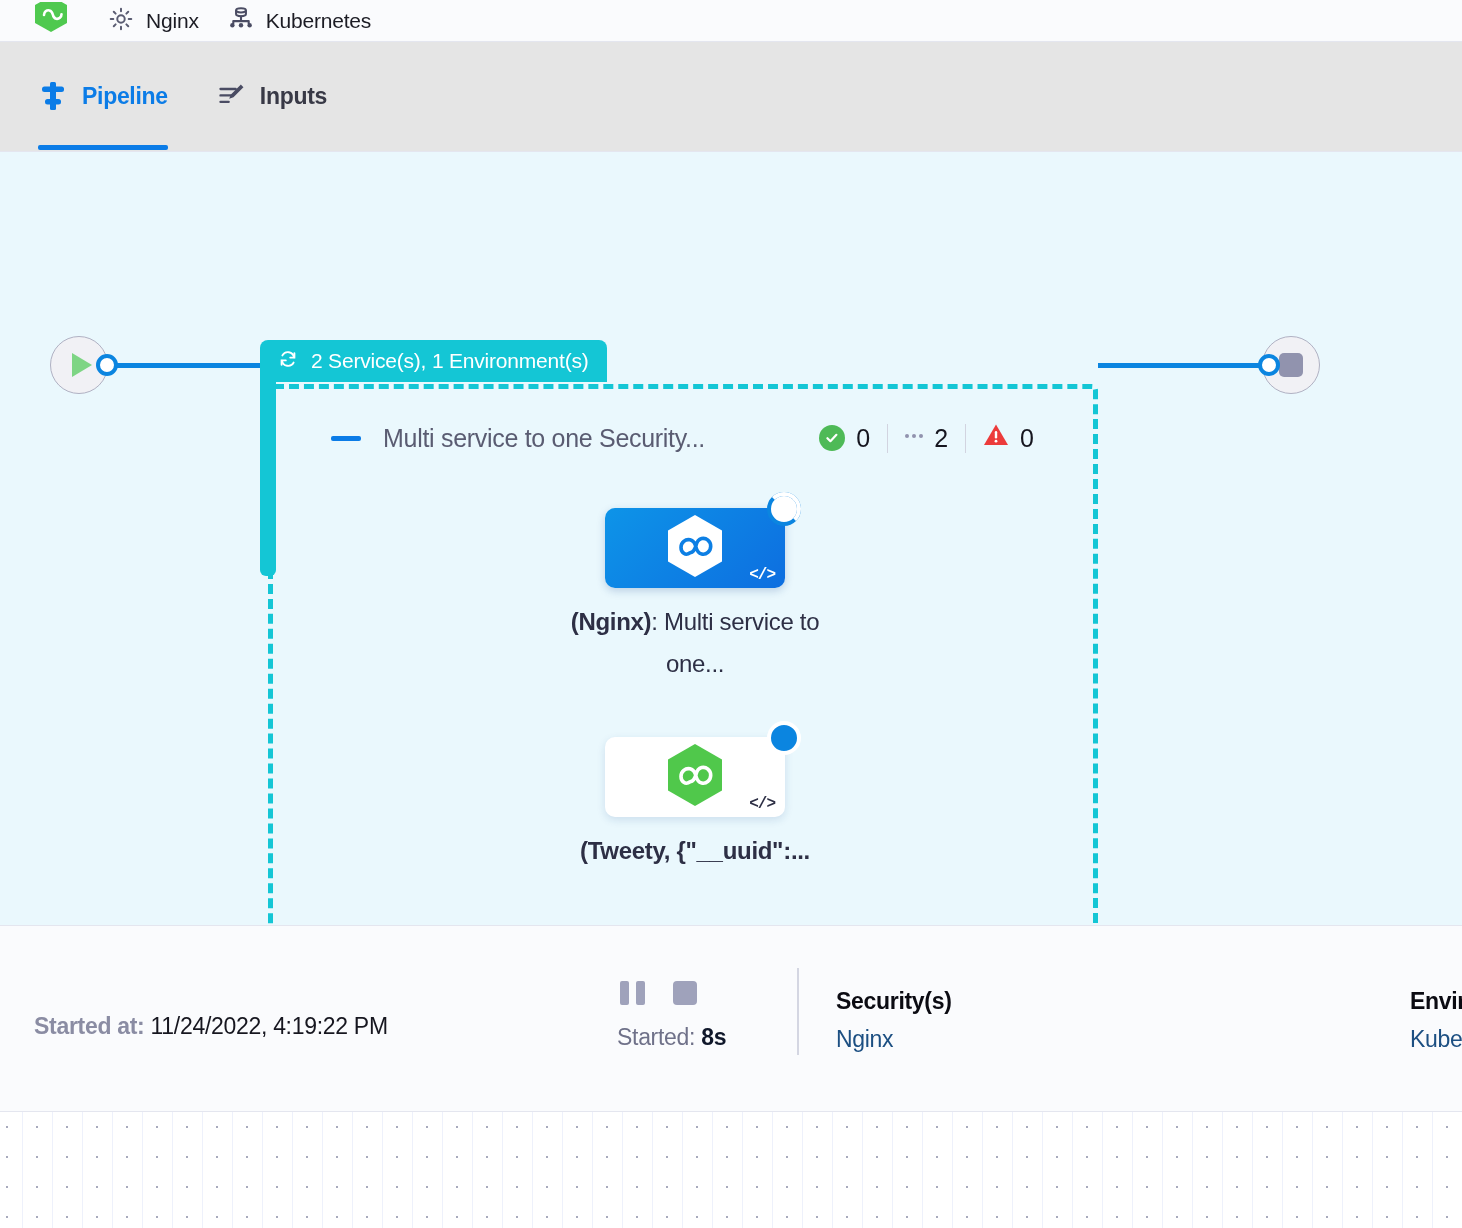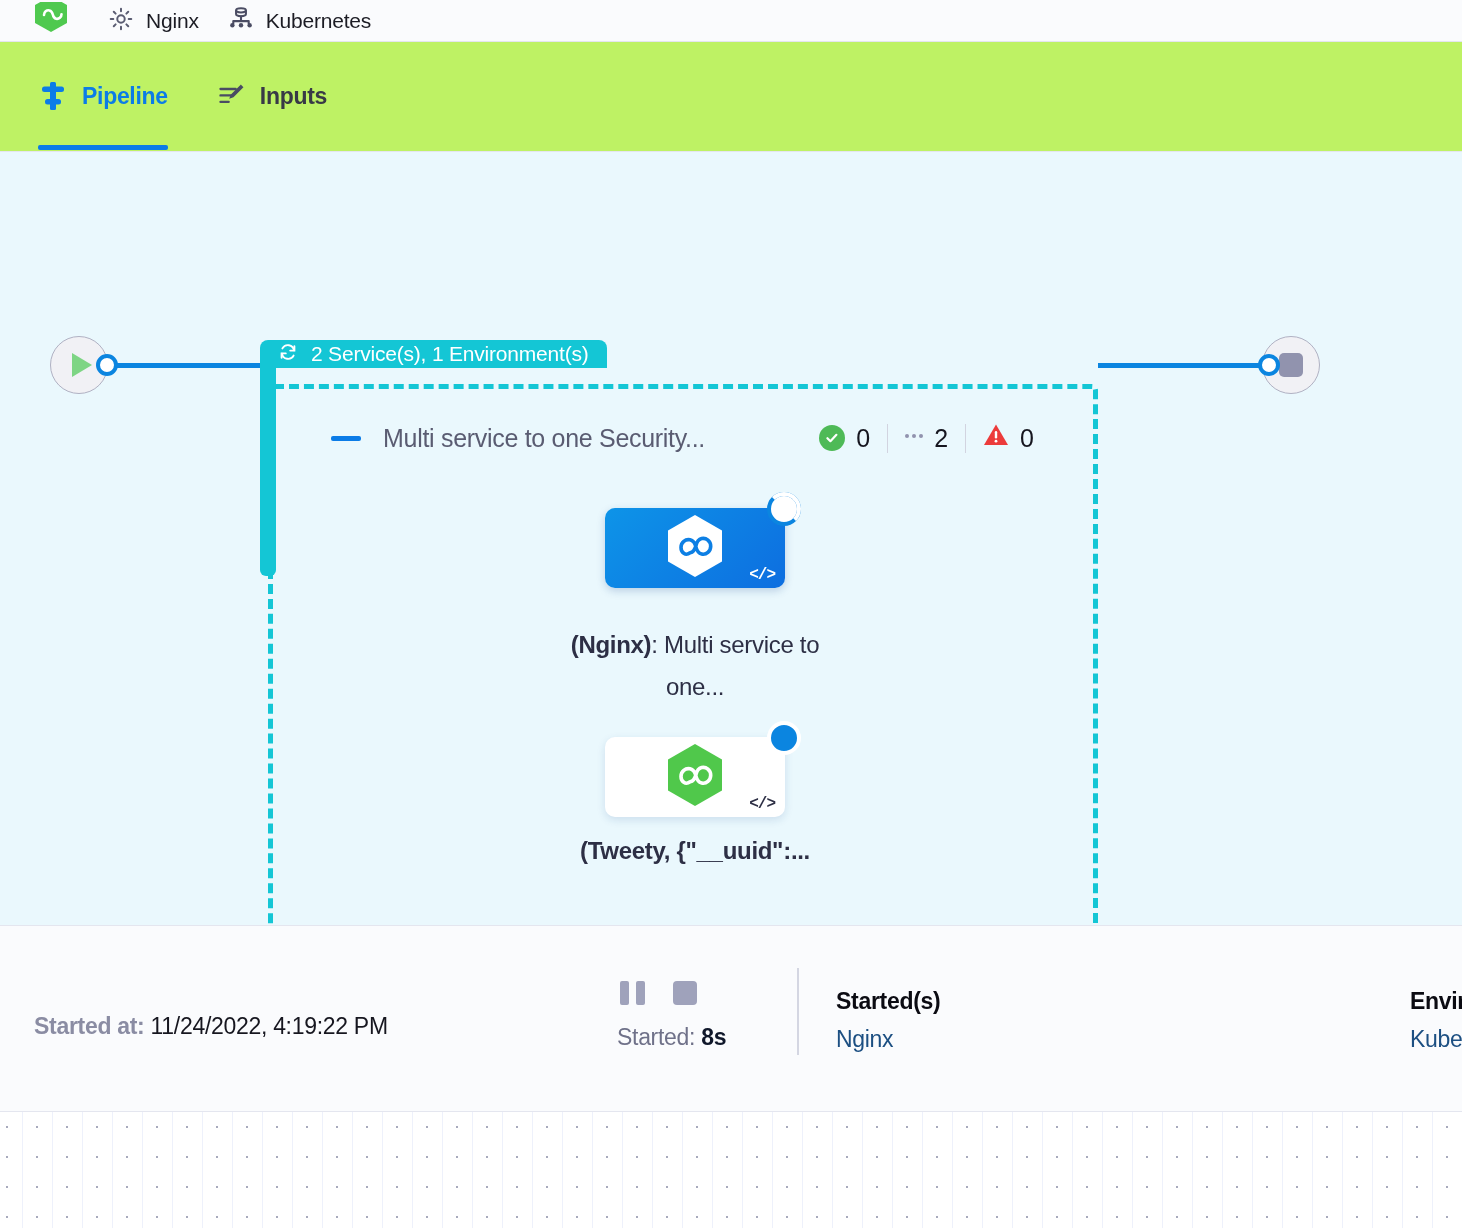--- a/index.html
+++ b/index.html
@@ -32,21 +32,21 @@
     font-size: 21px; font-weight: 400; color: #1c1c24; letter-spacing: -0.2px;
     white-space: nowrap;
   }
   .hex-green {
     width: 34px; height: 38px; position: relative; flex: 0 0 auto;
   }
 
   
   .tabs {
     position: absolute; left: 0; top: 42px; width: 1462px; height: 110px;
-    background: #bef264;
+    background: #e5e5e5;
     border-bottom: 1px solid #e4e6ef;
     display: flex; align-items: flex-start;
     box-sizing: border-box;
   }
   .tab {
     display: flex; align-items: center; gap: 14px;
     height: 108px; padding: 0 0px;
     margin-left: 48px; position: relative;
     cursor: pointer;
   }
@@ -90,21 +90,21 @@
     position: absolute; width: 22px; height: 22px; border-radius: 50%;
     background: #ffffff; border: 4px solid #0b85e0; box-sizing: border-box;
   }
   .wire {
     position: absolute; height: 5px; background: #0b85e0;
   }
 
   
   .group-chip {
     position: absolute; left: 260px; top: 188px;
-    height: 28px; background: #14c6d5; color: #ffffff;
+    height: 42px; background: #14c6d5; color: #ffffff;
     border-radius: 8px 8px 0 0;
     display: flex; align-items: center; gap: 11px;
     padding: 0 18px 0 16px;
     box-sizing: border-box;
     font-size: 21px; letter-spacing: -0.2px;
     white-space: nowrap;
   }
   .group-bar {
     position: absolute; left: 260px; top: 210px; width: 16px; height: 214px;
     background: #14c6d5;
@@ -379,21 +379,21 @@
     <div class="node blue" style="left:332px; top:119px;">
       <span class="node-hex">
         <svg width="62" height="66" viewBox="0 0 62 66">
           <path d="M31 2 L58 17.5 L58 48.5 L31 64 L4 48.5 L4 17.5 Z" fill="#ffffff"></path>
           <path d="M17 34.5 c0-5 4.4-8.8 9.1-7.7 c3.4 .8 5 3.9 5.8 7.1 c.8 3.2 2.3 6.3 5.7 7.1 c4.7 1.1 9.1-2.7 9.1-7.7 c0-5-4.4-8.8-9.1-7.7 c-3.4 .8-4.9 3.9-5.7 7.1 c-.8 3.2-2.4 6.3-5.8 7.1 C21.4 43.3 17 39.5 17 34.5 Z" fill="none" stroke="#0d7fe4" stroke-width="3.6" stroke-linecap="round"></path>
         </svg>
       </span>
       <span class="code-mark light">&lt;/&gt;</span>
       <span class="spinner ring"></span>
     </div>
-    <div class="node-label" style="left:292px; top:212px;margin-top:23px;">
+    <div class="node-label" style="left:292px; top:212px;">
       <b>(Nginx)</b><span>: Multi service to one...</span>
     </div>
 
     <div class="node white" style="left:332px; top:348px;">
       <span class="node-hex">
         <svg width="62" height="66" viewBox="0 0 62 66">
           <path d="M31 2 L58 17.5 L58 48.5 L31 64 L4 48.5 L4 17.5 Z" fill="#50c84b"></path>
           <path d="M17 34.5 c0-5 4.4-8.8 9.1-7.7 c3.4 .8 5 3.9 5.8 7.1 c.8 3.2 2.3 6.3 5.7 7.1 c4.7 1.1 9.1-2.7 9.1-7.7 c0-5-4.4-8.8-9.1-7.7 c-3.4 .8-4.9 3.9-5.7 7.1 c-.8 3.2-2.4 6.3-5.8 7.1 C21.4 43.3 17 39.5 17 34.5 Z" fill="none" stroke="#ffffff" stroke-width="3.6" stroke-linecap="round"></path>
         </svg>
       </span>
@@ -422,21 +422,21 @@
   </div>
 
   <div class="f-duration">
     <span>Started:</span>
     <b>8s</b>
   </div>
 </div>
 <div class="f-divider"></div>
 
 <div class="f-col" style="left:836px; top:988px;">
-  <div class="f-col-title">Started(s)</div>
+  <div class="f-col-title">Security(s)</div>
   <div class="f-col-link">Nginx</div>
 </div>
 
 <div class="f-col" style="left:1410px; top:988px;">
   <div class="f-col-title">Environment(s)</div>
   <div class="f-col-link">Kubernetes</div>
 </div>
 
 <div class="dotgrid"></div>
 

